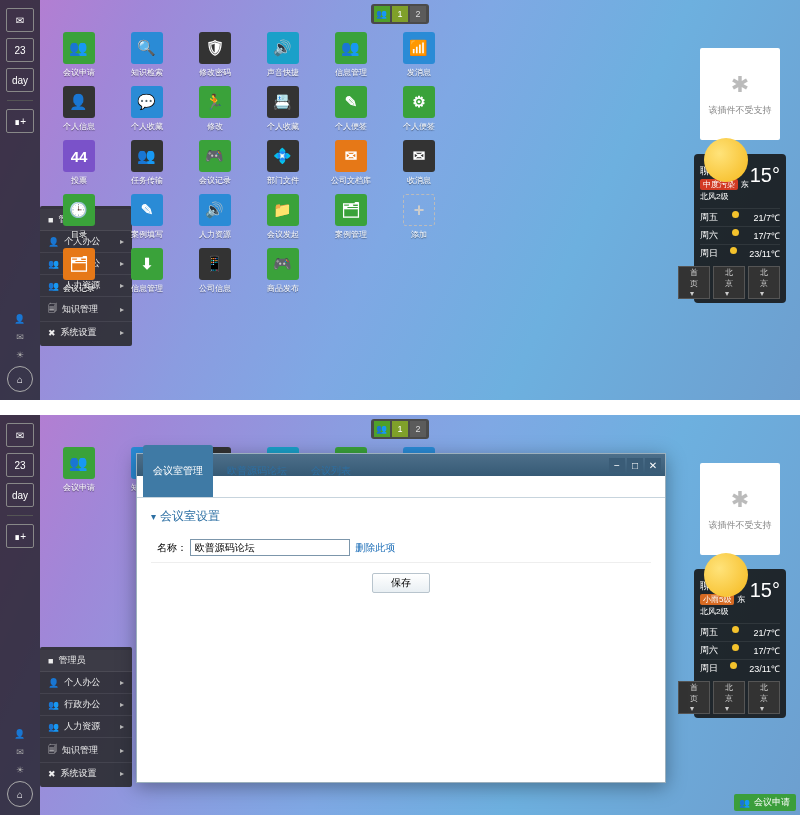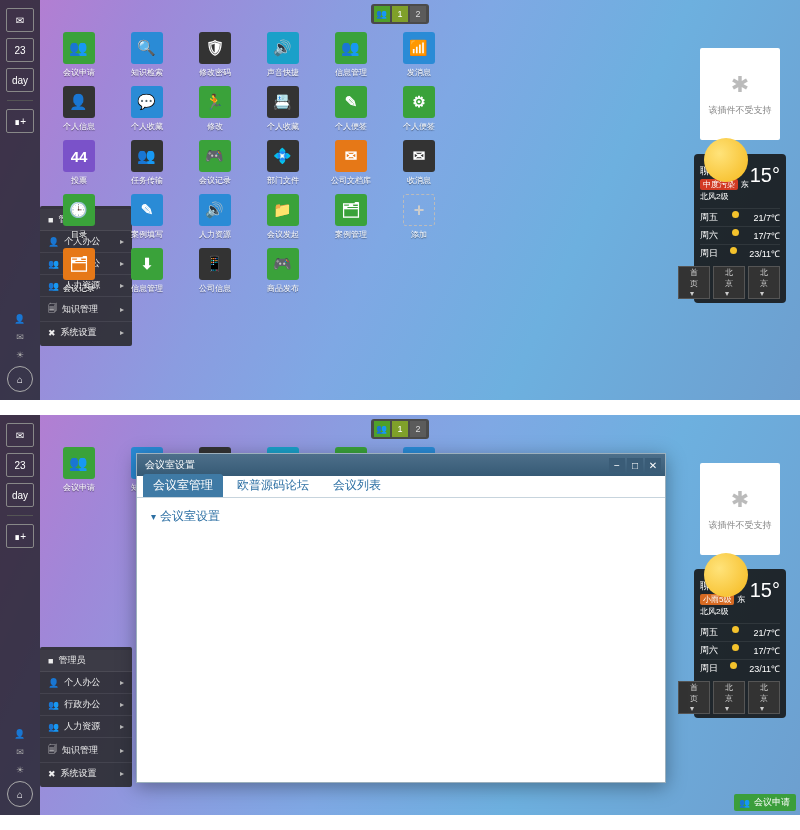--- a/index.html
+++ b/index.html
@@ -147,21 +147,21 @@
     display:flex; align-items:center; justify-content:space-between;
     padding:0 4px 0 8px; color:#fff; font-size:10px;
   }
   .modal .titlebar .tbtns { display:flex; gap:2px;}
   .modal .titlebar .tbtn { width:16px;height:14px;background:#3a5c77;display:flex;align-items:center;justify-content:center;font-size:10px;}
   .modal .tabs {
     height:22px; display:flex; align-items:flex-end; padding:0 6px; gap:4px;
     border-bottom:1px solid #c7d4dd;
   }
   .modal .tab {
-    padding:3px 10px; font-size:12px; color:#fff; background:#3f7aa5;
+    padding:19px 10px; font-size:10px; color:#fff; background:#3f7aa5;
     border-radius:3px 3px 0 0;
   }
   .modal .tab.inactive { background:transparent; color:#2c6fa3;}
   .modal .body { flex:1; padding:10px 14px; overflow:hidden; }
   .modal .subhdr { color:#2c6fa3; font-size:12px; margin-bottom:8px; display:flex; gap:4px; align-items:center;}
   .modal .subhdr::before { content:"▾"; font-size:10px; color:#2c6fa3;}
   .modal table { width:100%; border-collapse:collapse; font-size:10px;}
   .modal th { background:#e7eef3; text-align:left; padding:3px 6px; border:1px solid #d4dee5; color:#555;}
   .modal td { padding:6px 6px; border-bottom:1px solid #eee;}
   .modal input[type=text] {
@@ -555,22 +555,32 @@
       <div class="tab">会议室管理</div>
       <div class="tab inactive">欧普源码论坛</div>
       <div class="tab inactive">会议列表</div>
     </div>
     <div class="body">
       <div class="subhdr">
           <span>会议室设置</span>
         </div>
       <table>
         <tbody>
+        <tr>
+          <td colspan="3">
+            <span>名称：</span>
+            <input type="text" value="欧普源码论坛" style="">
+            &nbsp;<span class="link">删除此项</span>
+          </td>
+        </tr>
       </tbody>
         </table>
+      <div class="savebar">
+        <button class="savebtn">保存</button>
+      </div>
     </div>
   </div>
 
   <div class="corner">
     <span>👥</span>
     <span>会议申请</span>
   </div>
 </div>
 
 </body></html>

